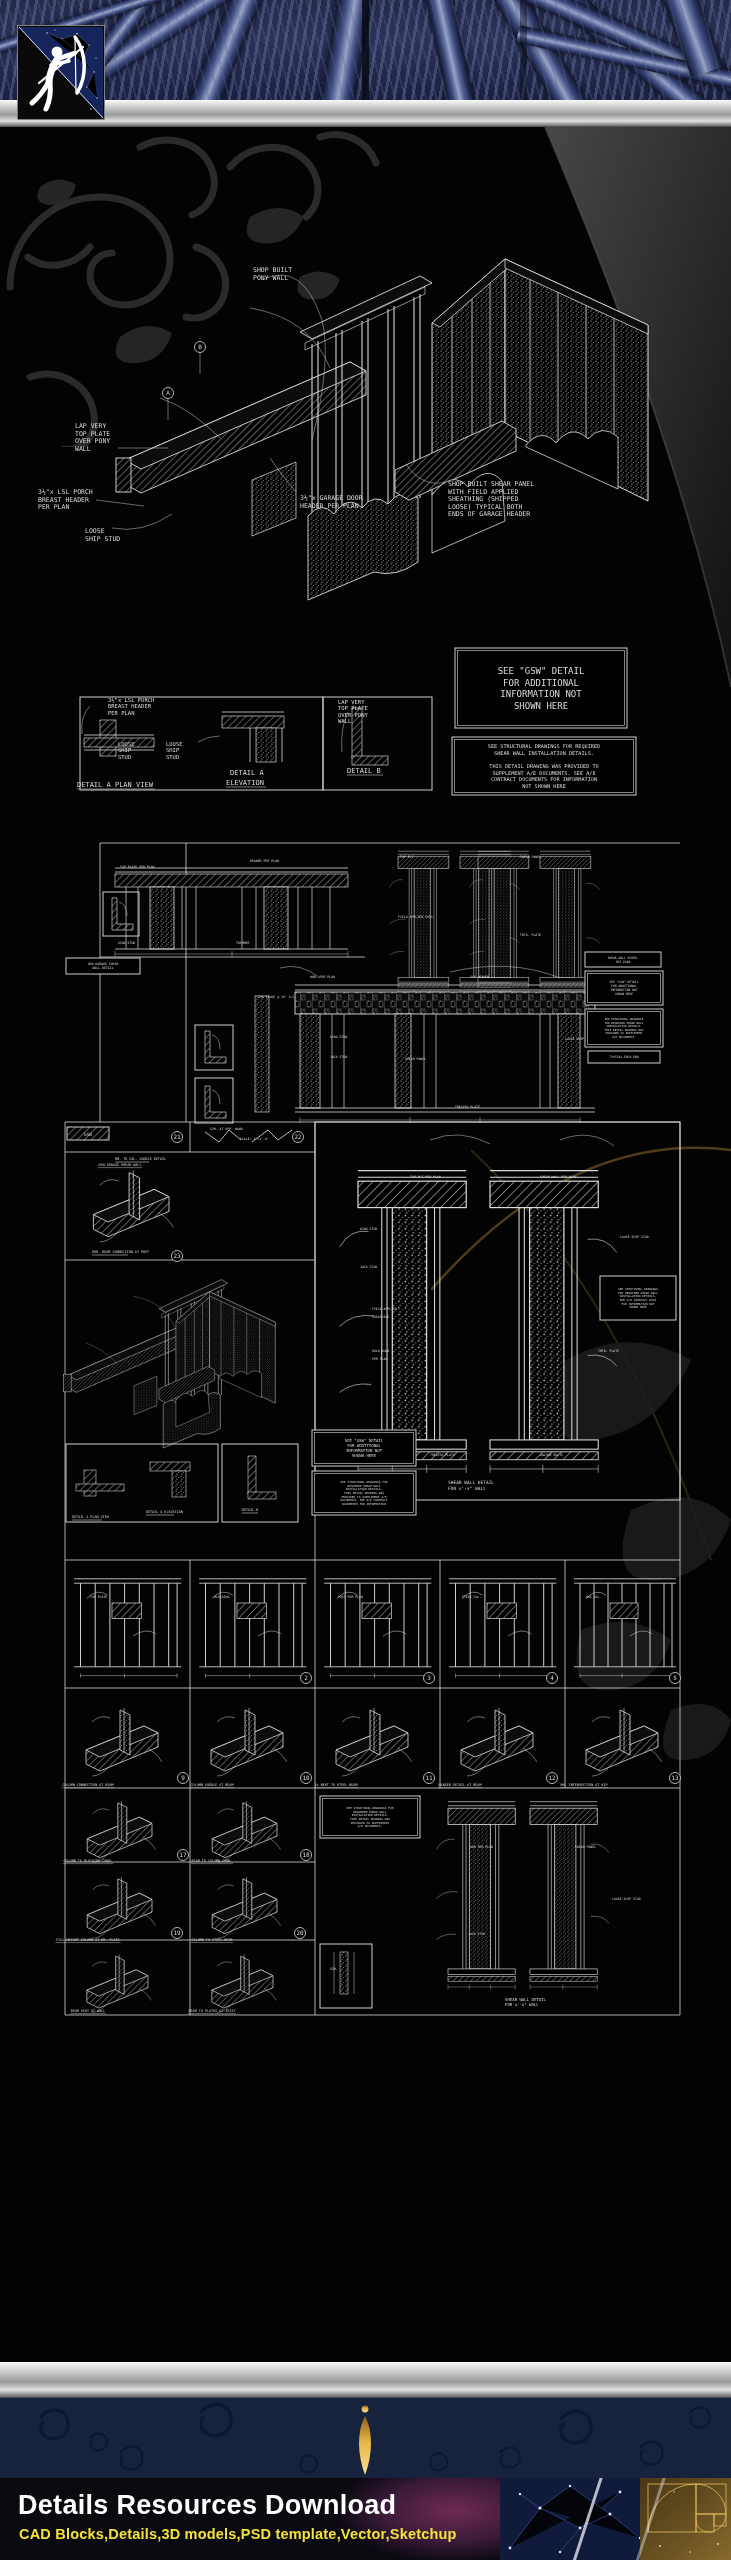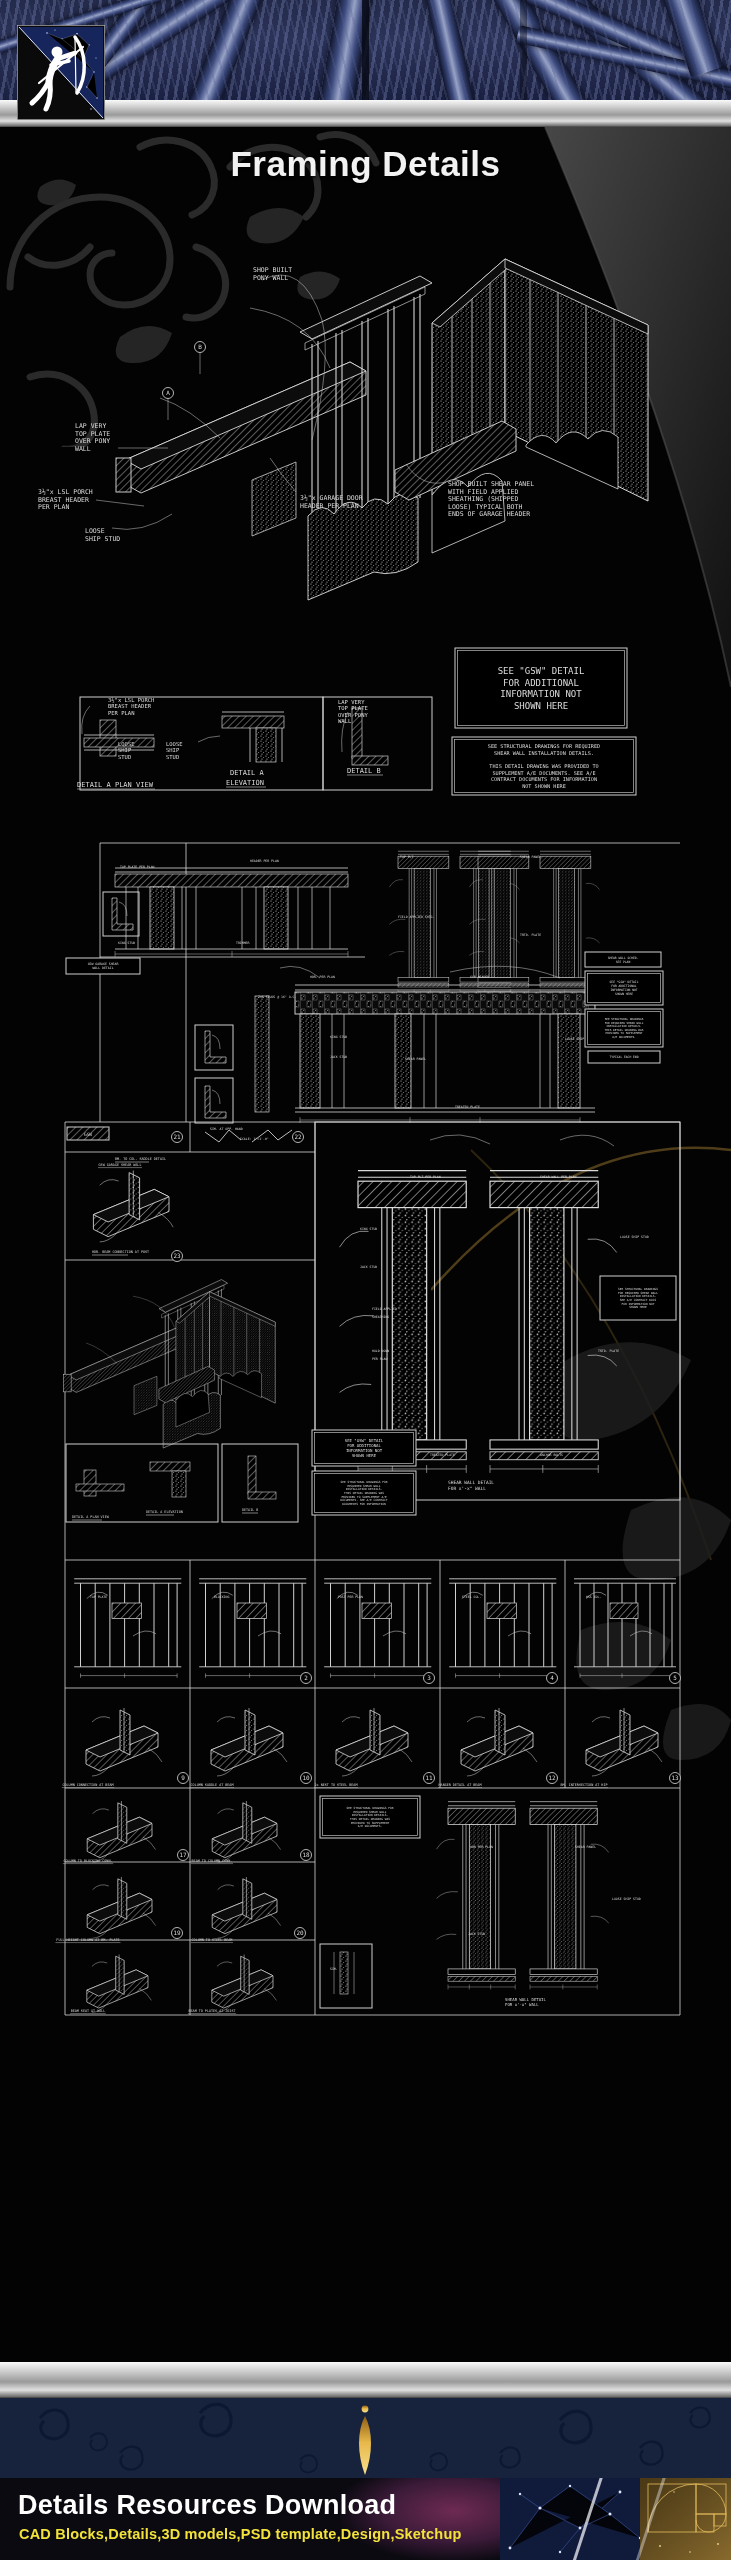--- a/index.html
+++ b/index.html
@@ -137,21 +137,20 @@
     <path d="M0,200 Q140,40 300,60" fill="none" stroke="#6a5222" stroke-width="2.5" opacity="0.75"></path>
     <path d="M40,60 Q190,200 280,470" fill="none" stroke="#4a3a18" stroke-width="2" opacity="0.6"></path>
     <g fill="#1e1e1e" opacity="0.85">
       <path d="M120,280 q70,-50 140,-10 q-30,70 -100,80 q-50,8 -40,-70 z"></path>
       <path d="M200,420 q60,-30 100,10 q-20,60 -80,60 q-44,0 -20,-70 z"></path>
       <path d="M150,540 q50,-20 90,10 q-16,50 -66,50 q-40,0 -24,-60 z"></path>
       <path d="M240,620 q40,-16 60,10 q-10,40 -50,40 q-30,0 -10,-50 z"></path>
     </g>
   </svg>
 
-  <div class="title">Framing Details</div>
 
   <svg id="cad" viewBox="0 210 731 1820">
     <defs>
       <pattern id="spk" width="5" height="5" patternUnits="userSpaceOnUse">
         <rect width="5" height="5" fill="#000"></rect>
         <circle cx="1" cy="1" r="0.6" fill="#cfcfcf"></circle>
         <circle cx="3.6" cy="2.4" r="0.5" fill="#9a9a9a"></circle>
         <circle cx="2" cy="4.1" r="0.55" fill="#bdbdbd"></circle>
       </pattern>
       <pattern id="htc" width="5" height="5" patternUnits="userSpaceOnUse" patternTransform="rotate(45)">
@@ -824,16 +823,16 @@
       <g fill="#f2d88a">
           <circle cx="20" cy="68" r="0.9"></circle>
           <circle cx="50" cy="74" r="0.8"></circle>
           <circle cx="78" cy="66" r="0.9"></circle>
           <circle cx="34" cy="14" r="0.7"></circle>
         </g>
     </svg>
     <div class="diag-line" style="left:585px;transform:rotate(18deg);"></div>
     <div class="diag-line" style="left:648px;transform:rotate(18deg);opacity:.55;"></div>
     <div class="f-title">Details Resources Download</div>
-    <div class="f-sub">CAD Blocks,Details,3D models,PSD template,Design,Sketchup</div>
+    <div class="f-sub">CAD Blocks,Details,3D models,PSD template,Vector,Sketchup</div>
   </div>
 
 </div>
 
 </body></html>

